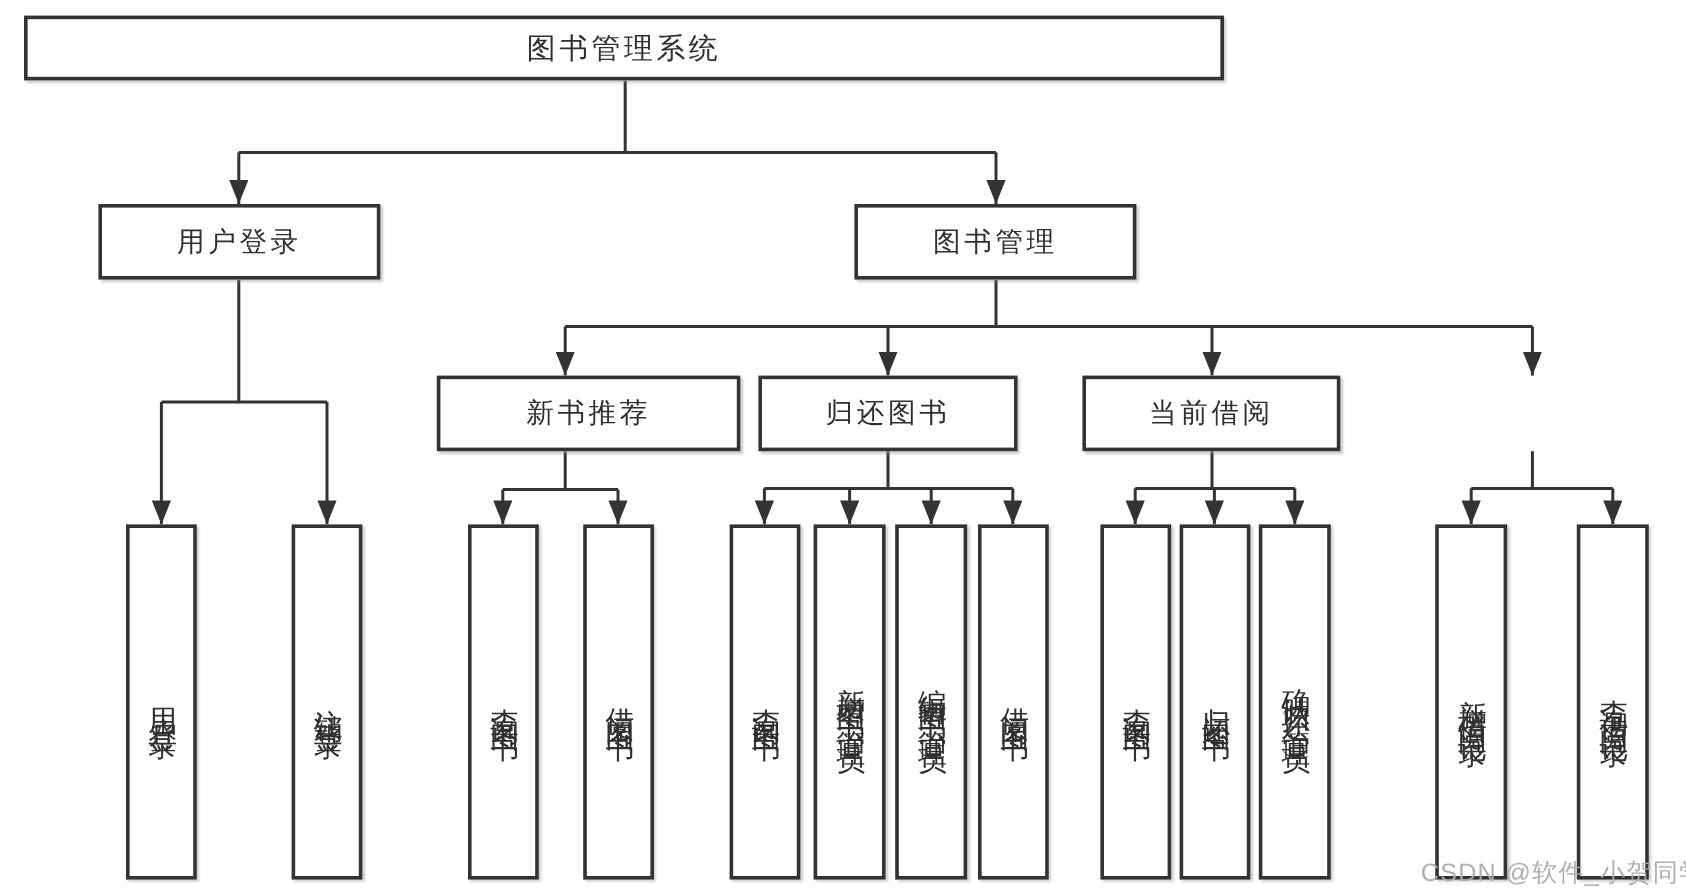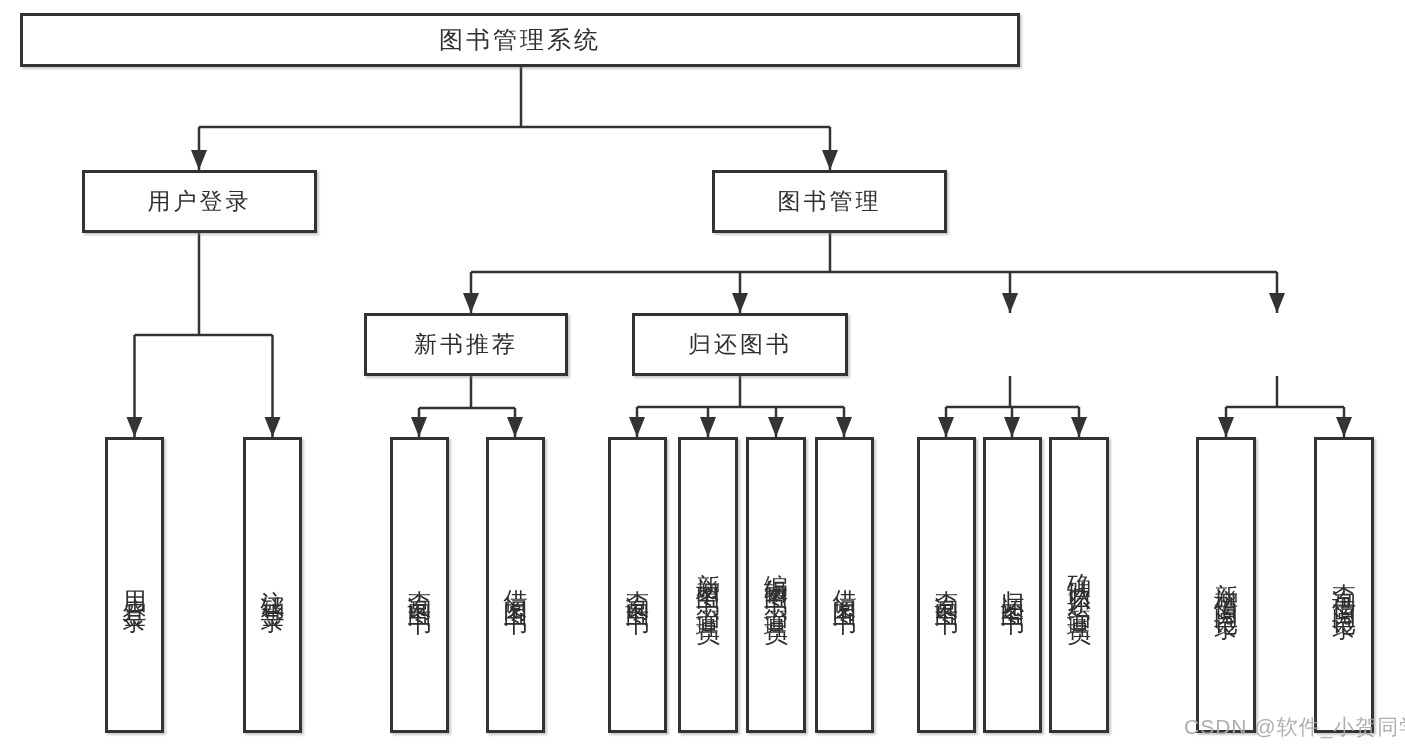--- a/index.html
+++ b/index.html
@@ -131,25 +131,28 @@
     <span class="lbl top-lbl">图书管理系统</span>
   </div>
 
   <div class="node" style="left:82px;top:170px;width:235px;height:63px">
     <span class="lbl">用户登录</span>
   </div>
   <div class="node" style="left:712px;top:170px;width:235px;height:63px">
     <span class="lbl">图书管理</span>
   </div>
 
-  <div class="node" style="left:364px;top:313px;width:204px;height:63px">
+  <div class="node" style="left:364px;top:313px;width:253px;height:63px">
     <span class="lbl">新书推荐</span>
   </div>
   <div class="node" style="left:632px;top:313px;width:216px;height:63px">
     <span class="lbl">归还图书</span>
+  </div>
+  <div class="node" style="left:902px;top:313px;width:215px;height:63px">
+    <span class="lbl">当前借阅</span>
   </div>
 
   <div class="node leaf" style="left:105px;top:437px;width:59px;height:296px">
     <span class="vlbl">用户登录</span>
   </div>
   <div class="node leaf" style="left:243px;top:437px;width:59px;height:296px">
     <span class="vlbl">注销登录</span>
   </div>
 
   <div class="node leaf" style="left:390px;top:437px;width:59px;height:296px">

